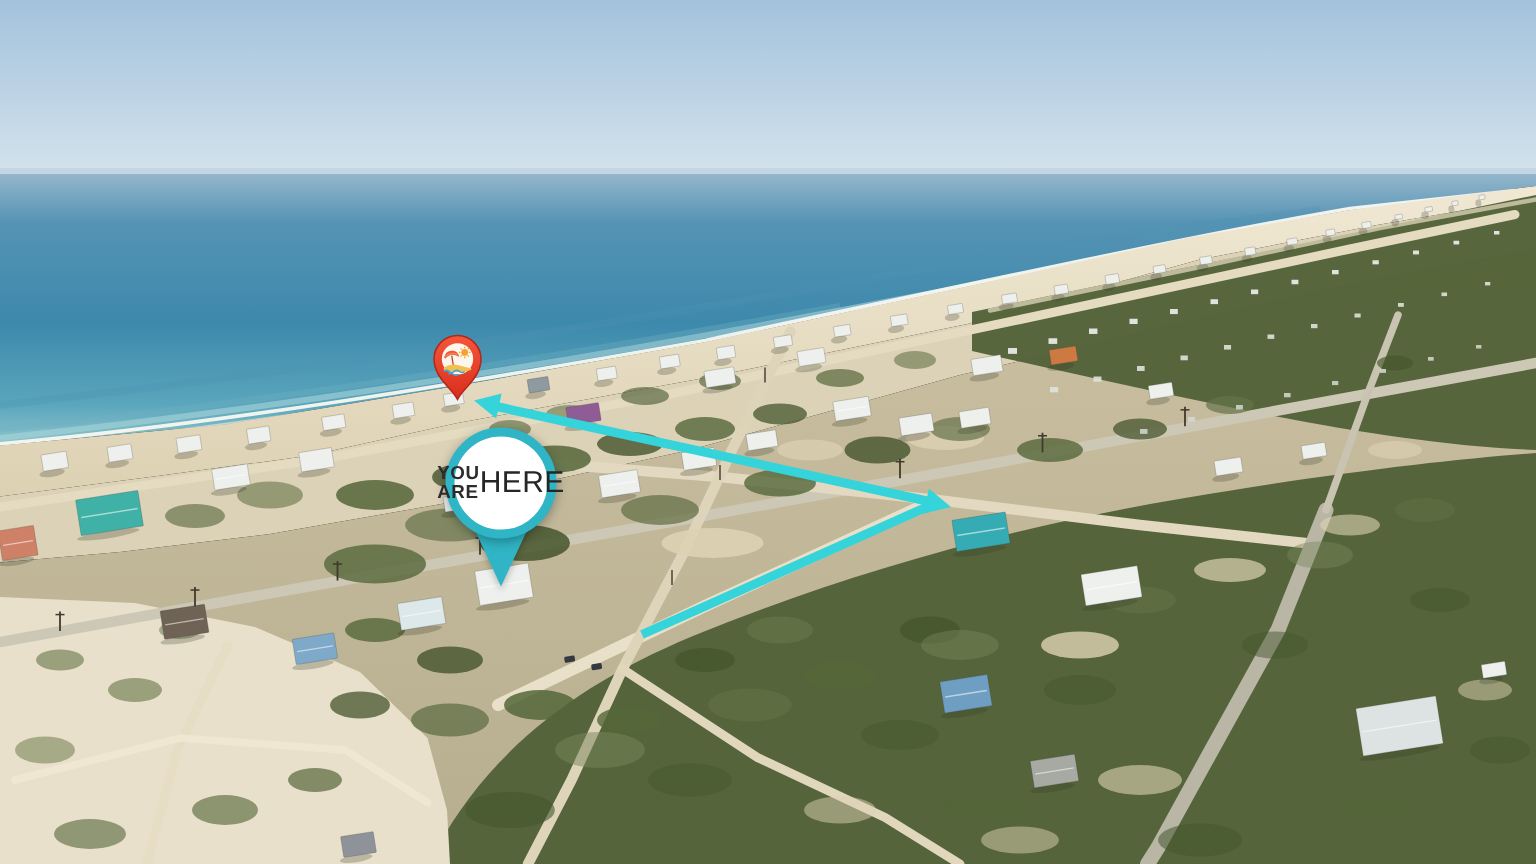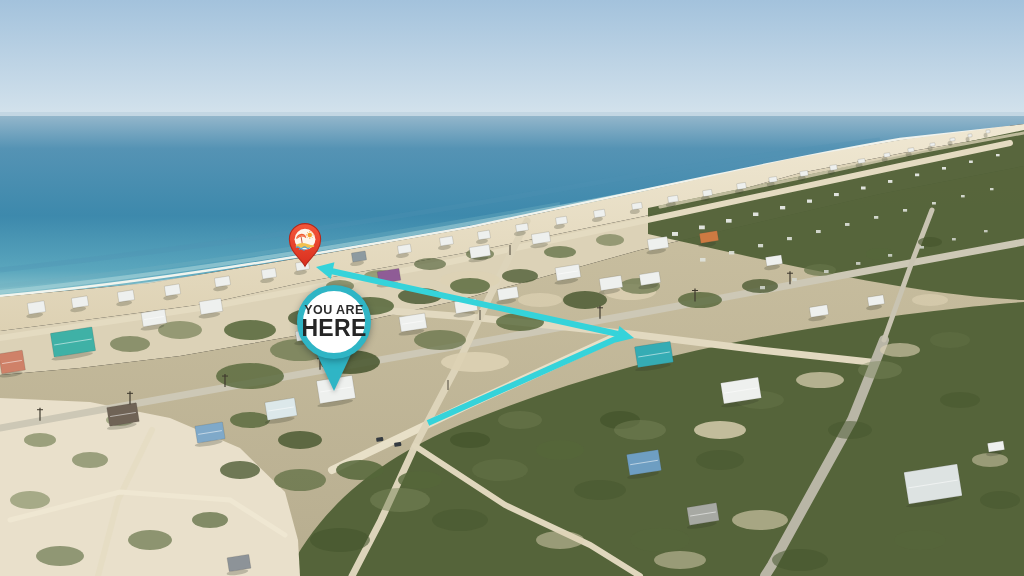--- a/index.html
+++ b/index.html
@@ -8,23 +8,23 @@
   #stage svg{display:block;}
   .layer{position:absolute;left:0;top:0;}
   
   #badge-wrap{position:absolute;left:0;top:0;width:1024px;height:576px;pointer-events:none;}
   #badge-pointer{position:absolute;width:0;height:0;
     border-left:19px solid transparent;border-right:19px solid transparent;
     border-top:41px solid #2fb5c5;filter:drop-shadow(0 2px 2px rgba(0,0,0,.25));}
   #badge-circle{position:absolute;width:62px;height:62px;border-radius:50%;
     background:#ffffff;border:6px solid #2fb5c5;
     box-shadow:0 2px 7px rgba(0,20,30,.35);
-    display:flex;flex-direction:column;align-items:center;justify-content:center;}
+    display:flex;flex-direction:row;align-items:center;justify-content:center;}
   #badge-line1{font-size:12.5px;font-weight:700;letter-spacing:.4px;color:#2c2c2c;line-height:1.05;}
-  #badge-line2{font-size:23px;font-weight:700;letter-spacing:.3px;color:#262626;line-height:1.0;}
+  #badge-line2{font-size:20px;font-weight:400;letter-spacing:.3px;color:#262626;line-height:1.0;}
   #pin-wrap{position:absolute;}
 </style>
 </head>
 <body>
 
 <div id="stage">
 
   <svg id="scene" class="layer" width="1024" height="576" viewBox="0 0 1024 576">
     <defs>
       <linearGradient id="skyG" x1="0" y1="0" x2="0" y2="1">

